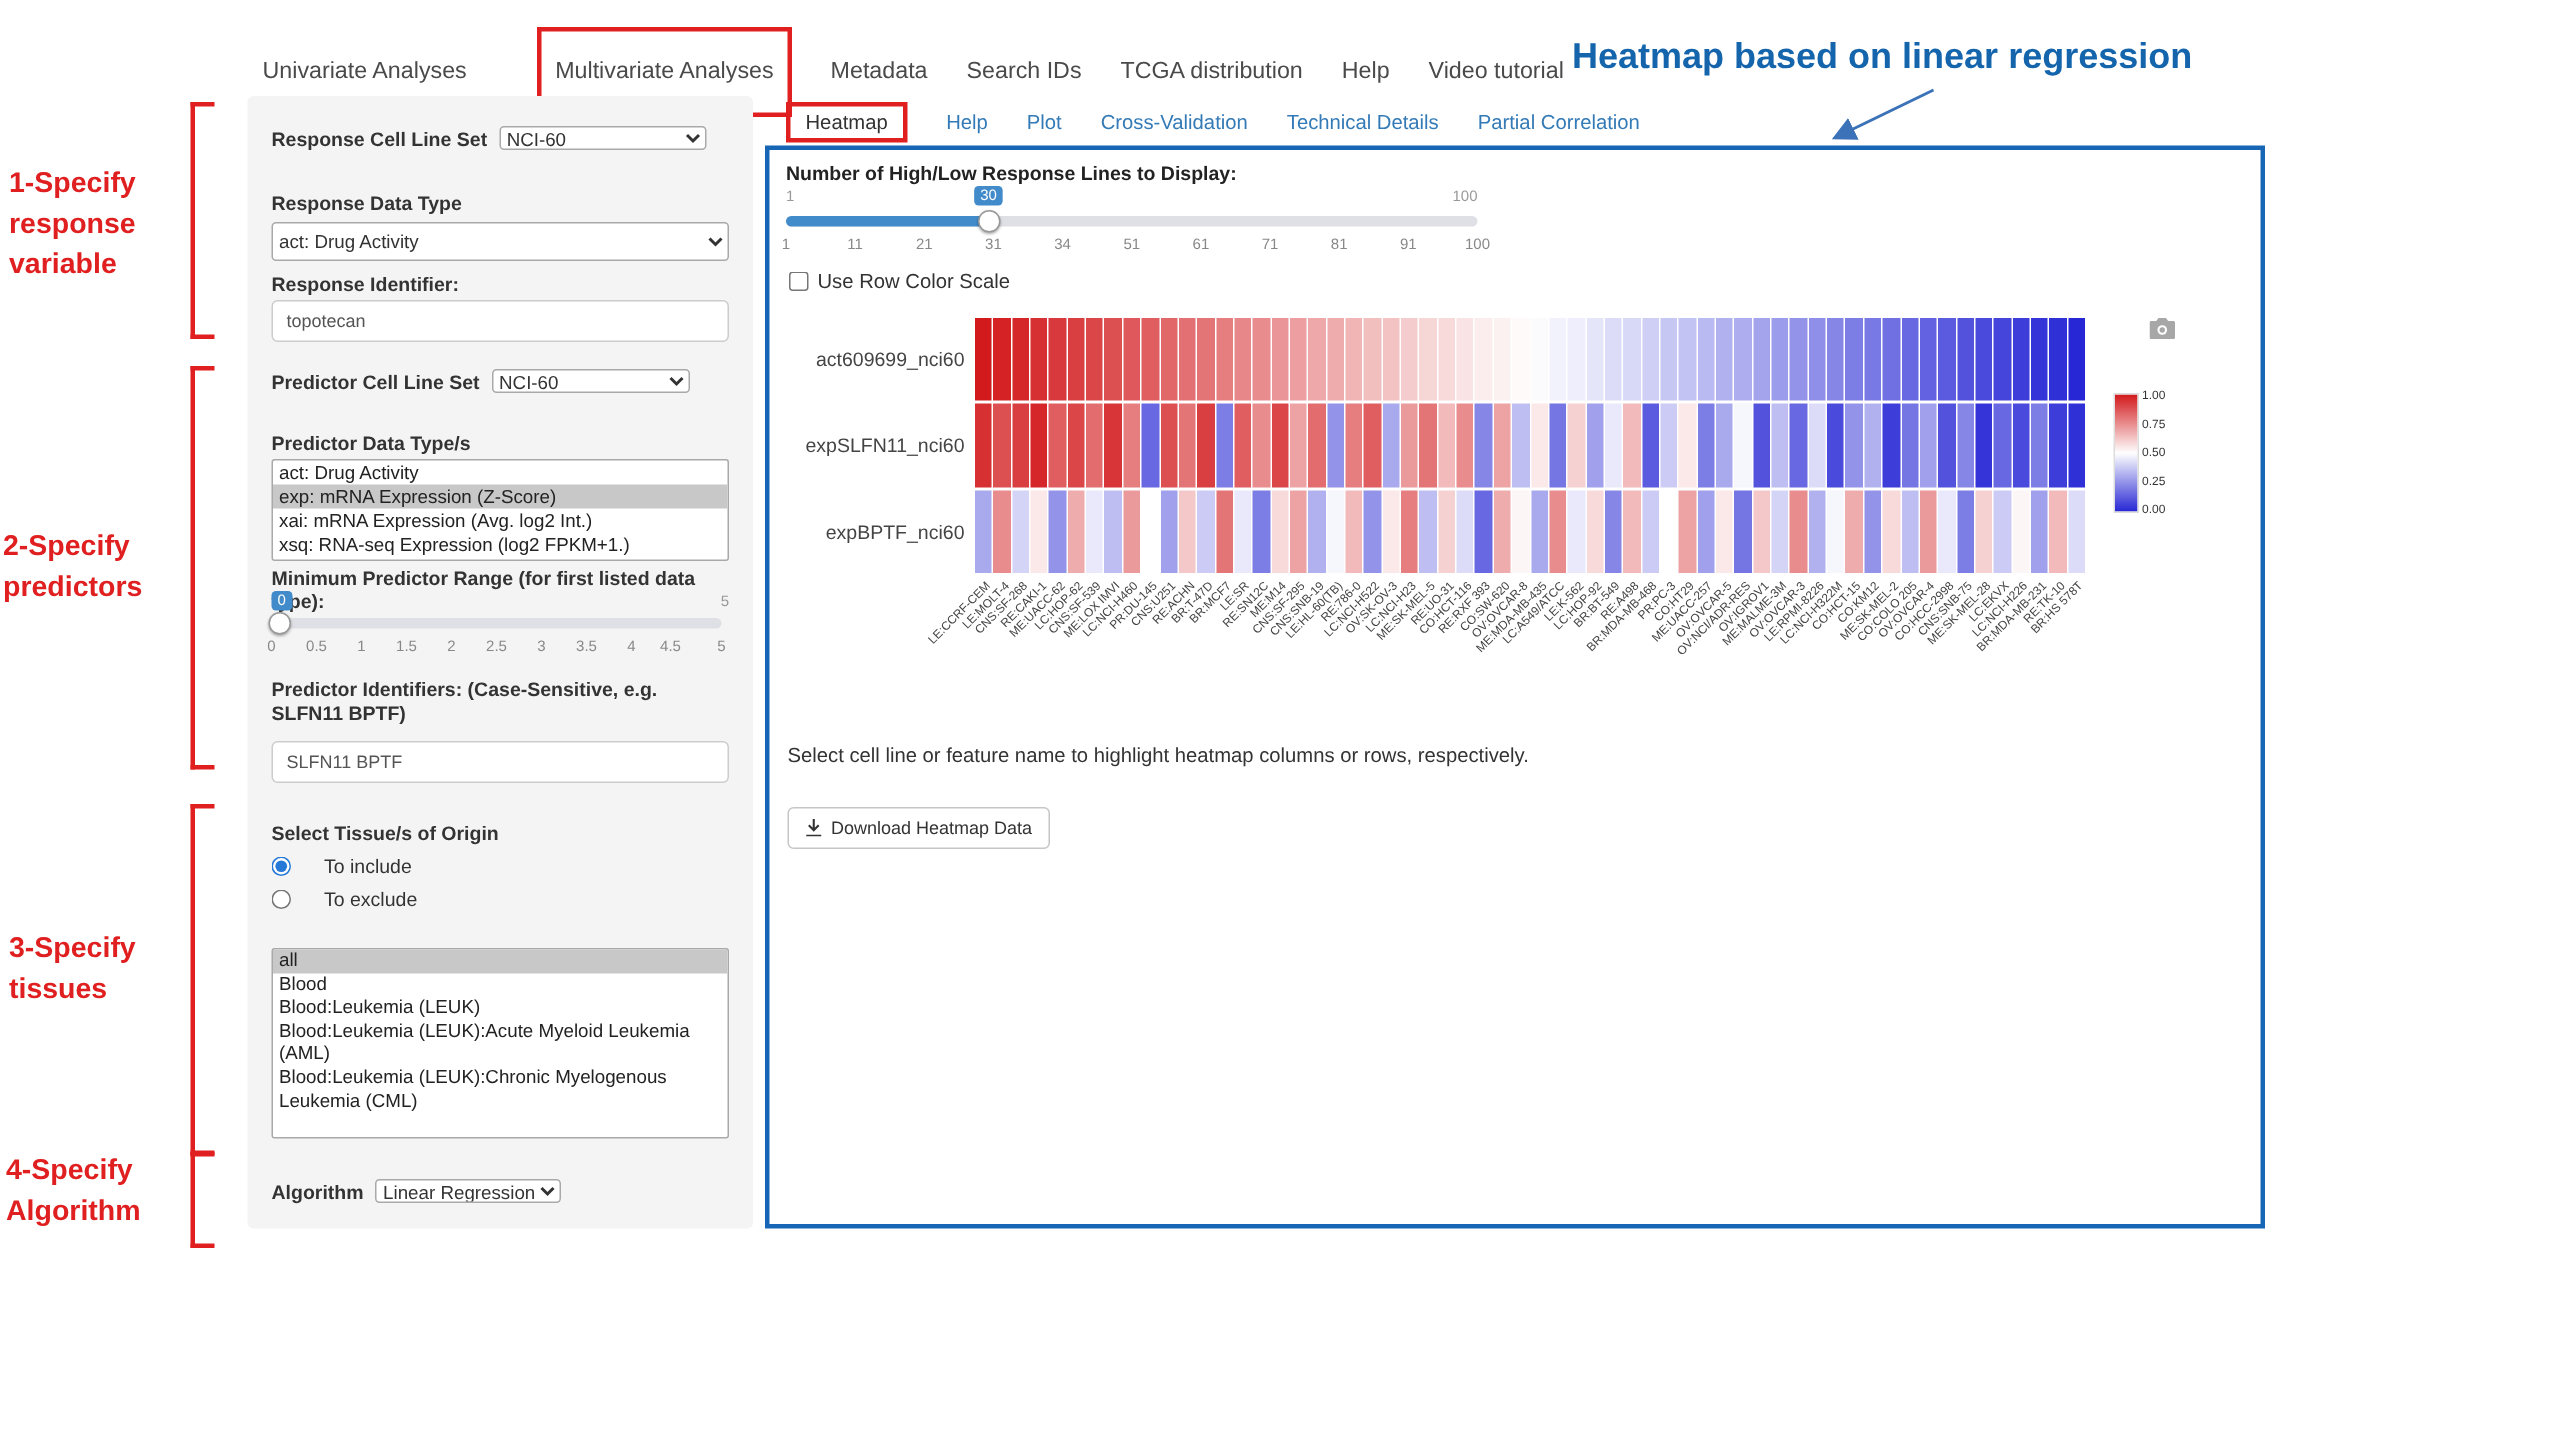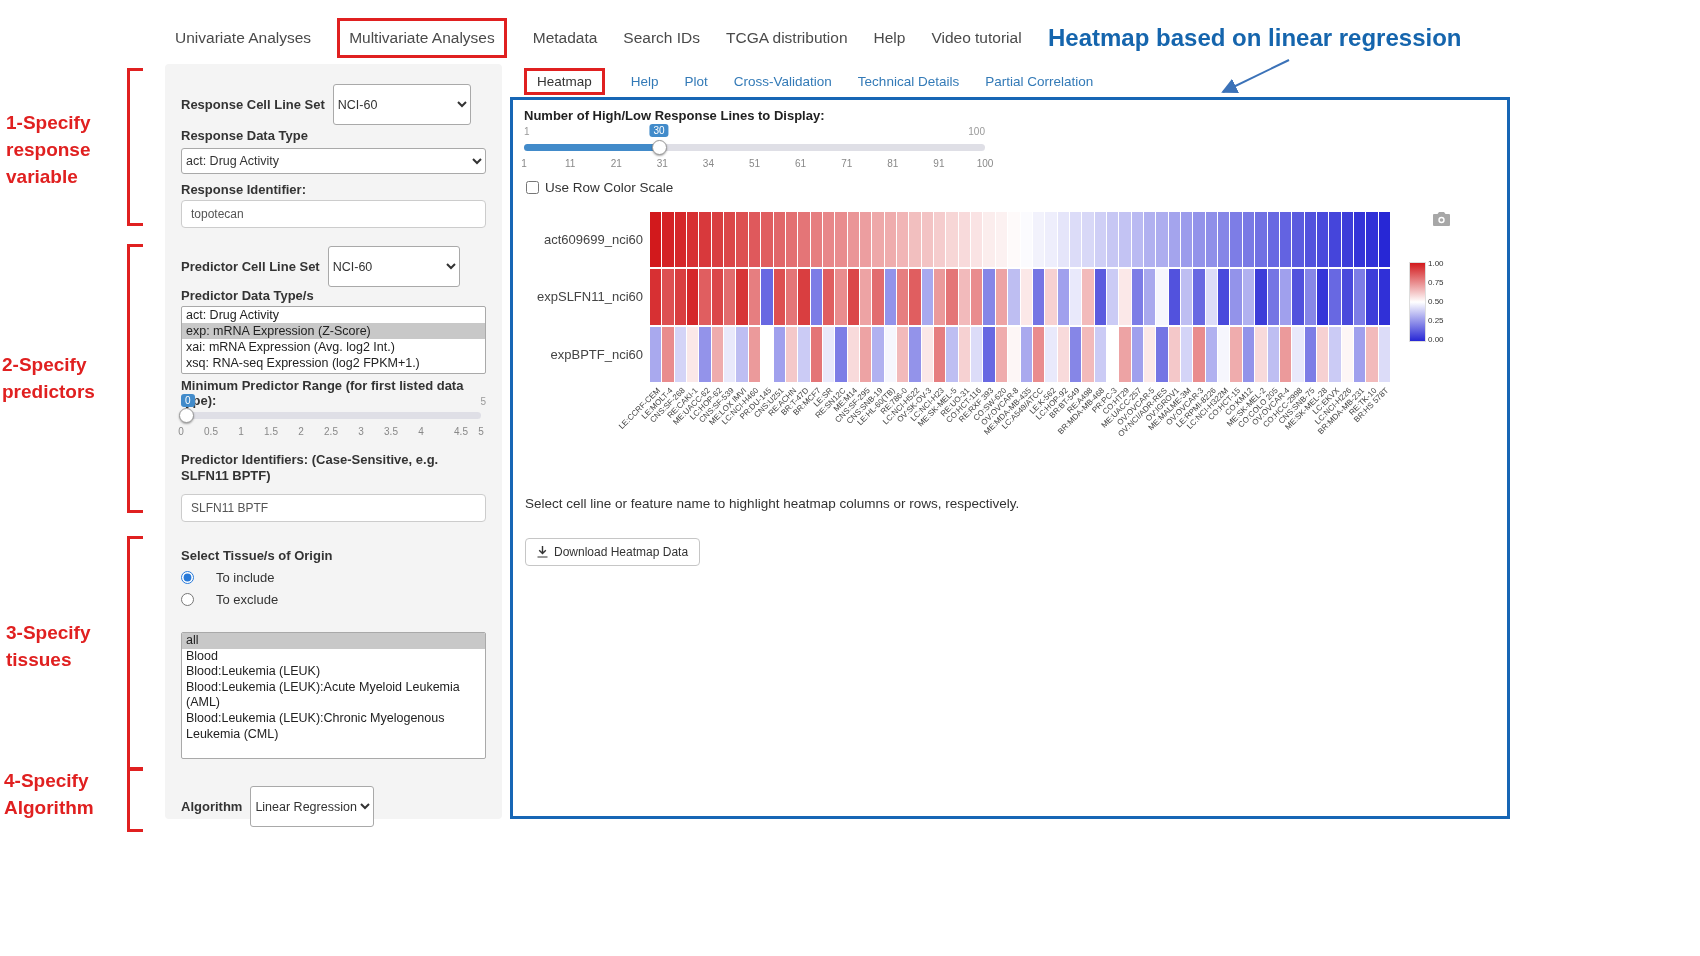--- a/index.html
+++ b/index.html
@@ -5,42 +5,42 @@
   :root{
     --red:#e02020; --blue:#1565ad; --panelblue:#1766b5; --accent:#428bca; --link:#337ab7;
   }
   html,body{margin:0;padding:0;background:#fff;}
   body{font-family:"Liberation Sans",sans-serif;color:#333;}
   .canvas{position:relative;width:1700px;height:956px;background:#fff;overflow:hidden;}
 
   
   .topnav{position:absolute;left:175px;top:18px;display:flex;align-items:center;gap:26px;font-size:15.5px;color:#4a4a4a;}
   .topnav .nav-item{cursor:pointer;white-space:nowrap;}
-  .topnav .nav-item.active{border:3px solid var(--red);padding:8px 9px;}
+  .topnav .nav-item.active{border:3px solid var(--red);padding:18px 9px;margin-left:21px;}
 
   
   .annot-title{position:absolute;left:1048px;top:24px;font-size:24px;font-weight:bold;color:var(--blue);}
   .annot-arrow{position:absolute;left:1205px;top:56px;}
   .bracket{position:absolute;width:13px;border:3px solid var(--red);border-right:none;}
   #b1{left:127px;top:68px;height:152px;}
   #b2{left:127px;top:244px;height:263px;}
   #b3{left:127px;top:536px;height:228px;}
   #b4{left:127px;top:768px;height:58px;}
   .step-label{position:absolute;color:var(--red);font-weight:bold;font-size:19px;line-height:1.42;white-space:pre-line;text-align:left;}
   #s1{left:6px;top:110px;width:114px;}
   #s2{left:2px;top:352px;width:114px;}
   #s3{left:6px;top:620px;width:114px;}
   #s4{left:4px;top:768px;width:118px;}
 
   
   .sidebar{position:absolute;left:165px;top:64px;width:337px;height:755px;background:#f4f4f4;border-radius:4px;box-sizing:border-box;font-size:13px;}
   .sidebar .abs{position:absolute;left:16px;right:16px;}
   .fld-label{font-weight:bold;color:#333;}
   .inline-row{display:flex;align-items:center;gap:8px;}
-  select{font-size:12.5px;border:1px solid #a9a9a9;border-radius:3px;background:#fff;height:41px;color:#333;font-family:inherit;}
+  select{font-size:12.5px;border:1px solid #a9a9a9;border-radius:3px;background:#fff;height:16px;color:#333;font-family:inherit;}
   input[type=text]{width:100%;box-sizing:border-box;height:28px;border:1px solid #ccc;border-radius:4px;padding:0 9px;font-size:12px;color:#555;font-family:inherit;background:#fff;}
   .listbox{background:#fff;border:1px solid #a9a9a9;border-radius:2px;font-size:12.5px;overflow:hidden;color:#222;}
   .listbox .opt{padding:0 4px;line-height:16px;cursor:pointer;}
   .listbox .opt.selected{background:#c8c8c8;}
   .listbox.tissue .opt{line-height:15.6px;}
 
   
   .slider{position:relative;}
   .track{position:absolute;height:7px;border-radius:4px;background:#dfdfe6;}
   .fill{position:absolute;height:7px;border-radius:4px 0 0 4px;background:var(--accent);}
@@ -152,21 +152,21 @@
     <div class="abs ticks" style="top:362px;width:300px;" id="side-ticks">
         <span class="tick" style="left: 0px;">0</span>
         <span class="tick" style="left: 30px;">0.5</span>
         <span class="tick" style="left: 60px;">1</span>
         <span class="tick" style="left: 90px;">1.5</span>
         <span class="tick" style="left: 120px;">2</span>
         <span class="tick" style="left: 150px;">2.5</span>
         <span class="tick" style="left: 180px;">3</span>
         <span class="tick" style="left: 210px;">3.5</span>
         <span class="tick" style="left: 240px;">4</span>
-        <span class="tick" style="left: 280px;">4.5</span>
+        <span class="tick" style="left: 266px;">4.5</span>
         <span class="tick" style="left: 300px;">5</span>
       </div>
 
     <div class="abs fld-label" style="top:388px;line-height:1.25;">Predictor Identifiers: (Case-Sensitive, e.g. SLFN11 BPTF)</div>
     <div class="abs" style="top:430px;">
       <input type="text" value="SLFN11 BPTF" style="">
     </div>
 
     <div class="abs fld-label" style="top:484px;">Select Tissue/s of Origin</div>
     <div class="abs radio-row" style="top:506px;">

